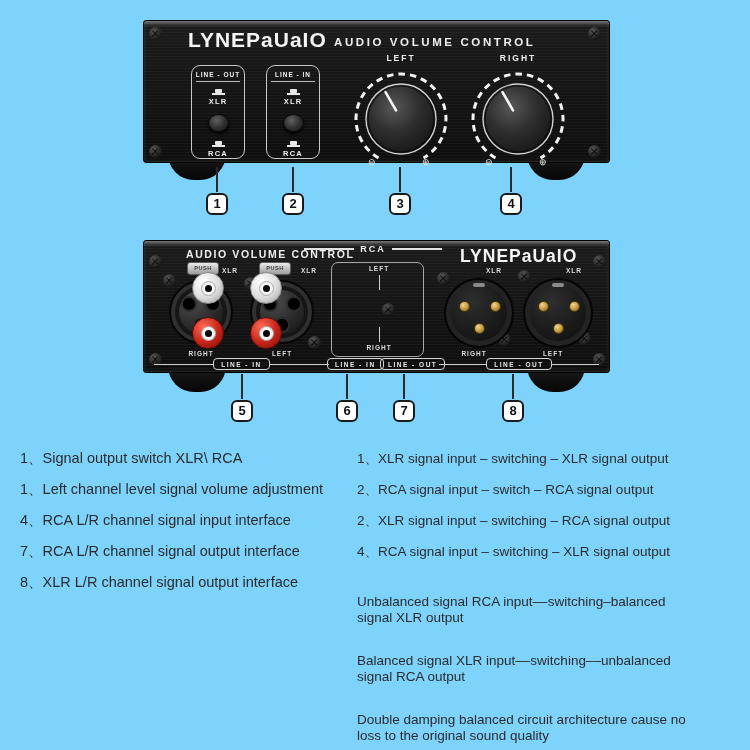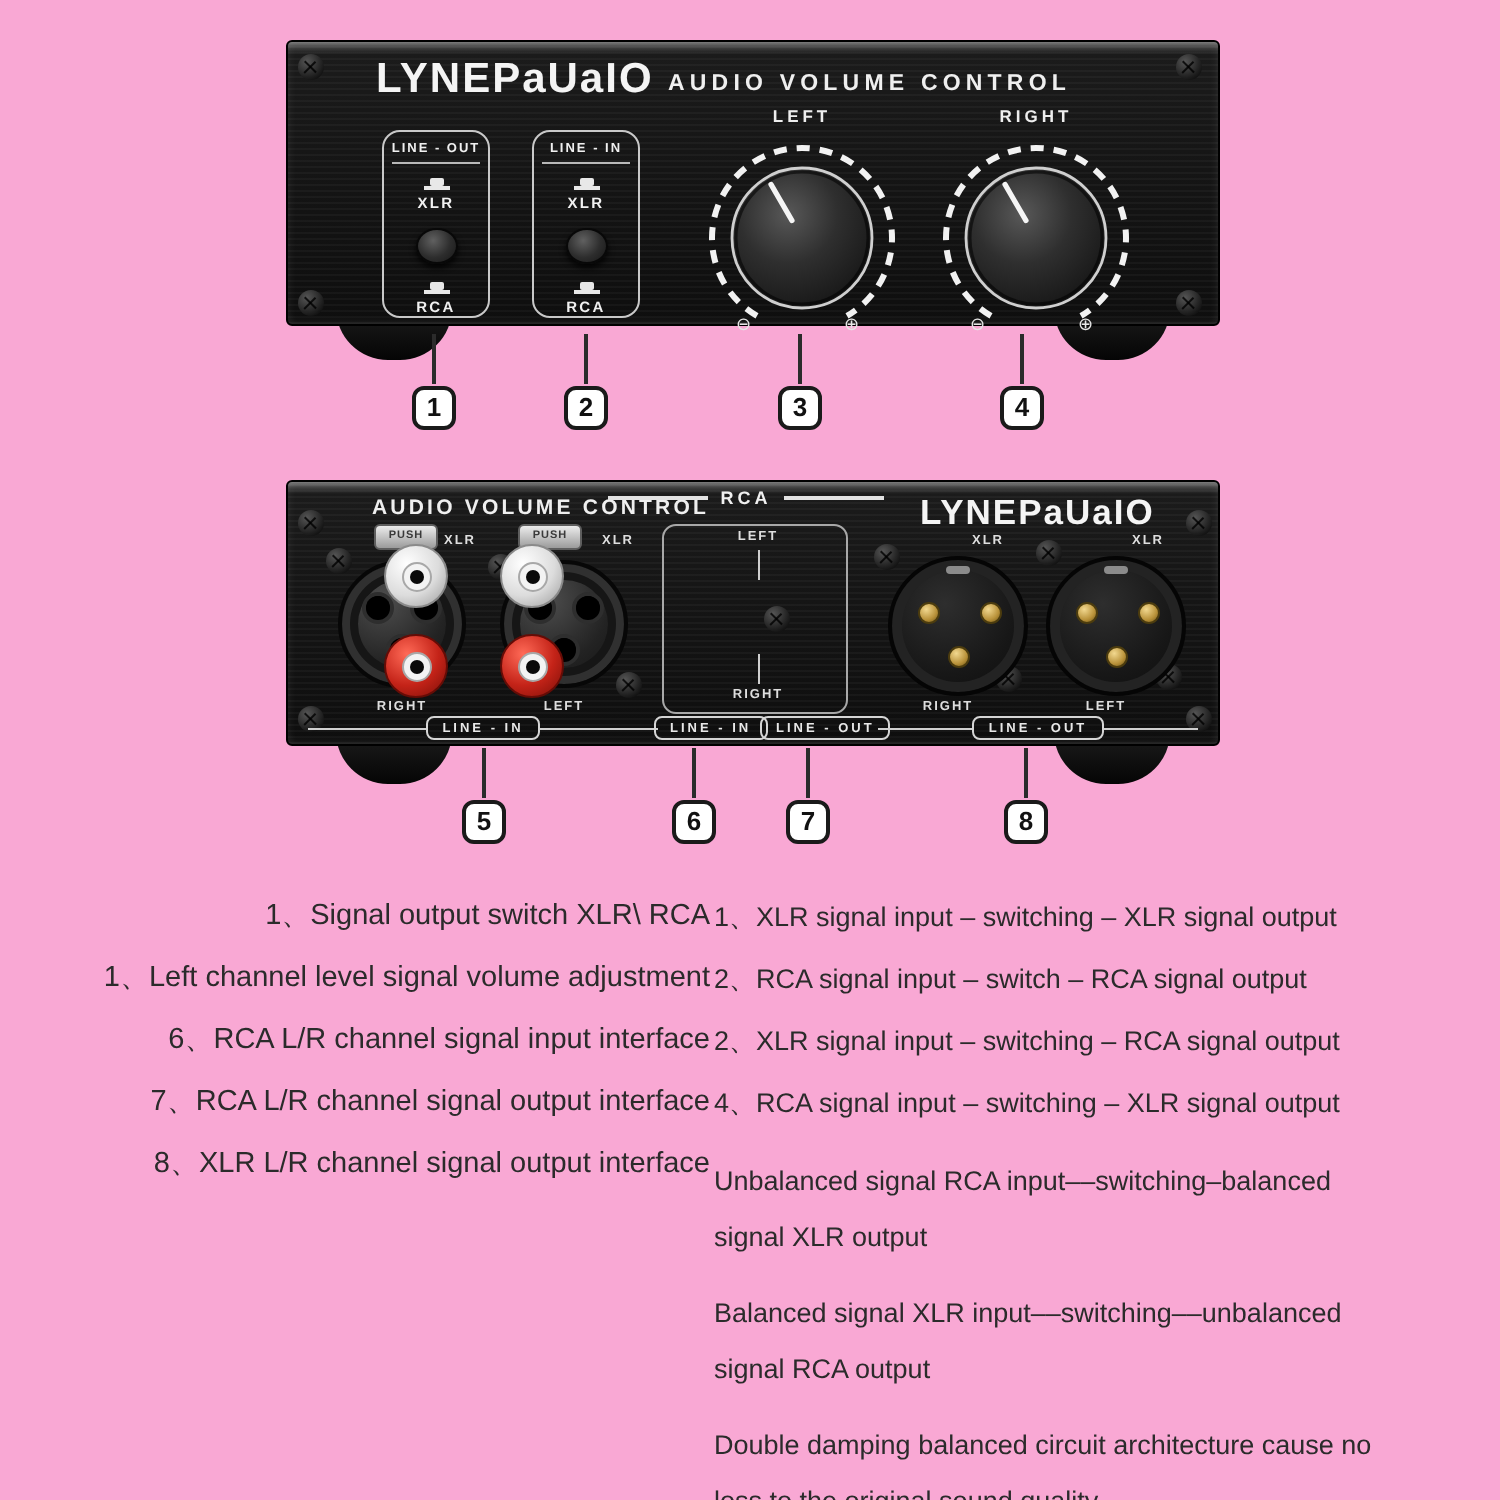--- a/index.html
+++ b/index.html
@@ -1,18 +1,18 @@
 <!DOCTYPE html>
 <html><head>
 <meta charset="utf-8">
 <style>
   * { margin:0; padding:0; box-sizing:border-box; }
   html,body { background:#ffffff; }
   body { font-family:"Liberation Sans", sans-serif; }
-  #stage { position:relative; width:750px; height:750px; background:#f9a8d4; overflow:hidden; }
+  #stage { position:relative; width:750px; height:750px; background:#7dd3fc; overflow:hidden; }
 
   
   .panel {
     position:absolute; left:143px; width:467px; background:
       repeating-linear-gradient(0deg, rgba(255,255,255,0.035) 0 1px, rgba(0,0,0,0) 1px 3px),
       linear-gradient(180deg,#777 0,#3d3d3d 3px,#1b1b1b 6px,#151515 45%,#0e0e0e 100%);
     border:1px solid #000; border-radius:3px; z-index:2;
     box-shadow: inset 0 -2px 3px rgba(255,255,255,0.05), inset 2px 0 3px rgba(255,255,255,0.04), inset -2px 0 3px rgba(255,255,255,0.04);
   }
   #front-panel { top:20px; height:143px; }
@@ -98,26 +98,26 @@
     letter-spacing:1.5px; white-space:nowrap; color:#e8e8e8; }
   .gbx.lone { position:absolute; }
 
   
   .callout { position:absolute; width:24px; text-align:center; z-index:3; }
   .c-line { width:2px; height:25px; background:#2b2b2b; margin:0 auto; }
   .c-box { margin-top:1px; width:22px; height:22px; margin-left:1px; border:2px solid #1a1a1a; border-radius:6px;
     background:#fff; font-weight:bold; font-size:13px; line-height:18px; color:#111; }
 
   
-  #left-col { position:absolute; left:20px; top:443px; width:335px; color:#2b2b2b; font-size:14.5px;text-align:right; }
+  #left-col { position:absolute; left:20px; top:443px; width:335px; color:#2b2b2b; font-size:14.5px; }
   #left-col .li { line-height:31px; white-space:nowrap; }
   #right-col { position:absolute; left:357px; top:443px; width:392px; color:#2b2b2b; font-size:13.5px; }
   #right-col .hd { line-height:31px; white-space:nowrap; }
   #right-col .li { line-height:31px; white-space:nowrap; }
-  #right-col .para { margin-top:10px; line-height:28px; white-space:pre-line; }
+  #right-col .para { margin-top:27px; line-height:16px; white-space:pre-line; }
 </style>
 </head>
 <body>
 
 <div id="stage">
 
   <div class="foot" style="left:168px; top:138px;"></div>
   <div class="foot" style="left:527px; top:138px;"></div>
 
   <div class="panel" id="front-panel">
@@ -316,21 +316,21 @@
     <div class="c-box">7</div>
   </div>
   <div class="callout" style="left:501px; top:374px;">
     <div class="c-line"></div>
     <div class="c-box">8</div>
   </div>
 
   <div id="left-col">
     <div class="li">1、Signal output switch XLR\ RCA</div>
     <div class="li">1、Left channel level signal volume adjustment</div>
-    <div class="li">6、RCA L/R channel signal input interface</div>
+    <div class="li">4、RCA L/R channel signal input interface</div>
     <div class="li">7、RCA L/R channel signal output interface</div>
     <div class="li">8、XLR L/R channel signal output interface</div>
   </div>
 
   <div id="right-col">
     <div class="li">1、XLR signal input – switching – XLR signal output</div>
     <div class="li">2、RCA signal input – switch – RCA signal output</div>
     <div class="li">2、XLR signal input – switching – RCA signal output</div>
     <div class="li">4、RCA signal input – switching – XLR signal output</div>
     <div class="para">Unbalanced signal RCA input––switching–balanced

